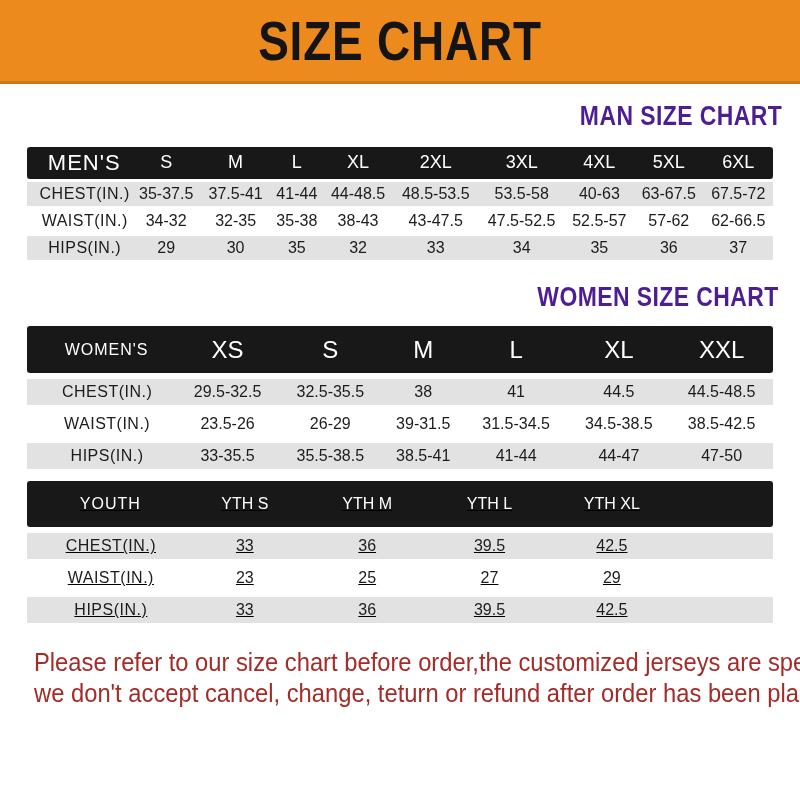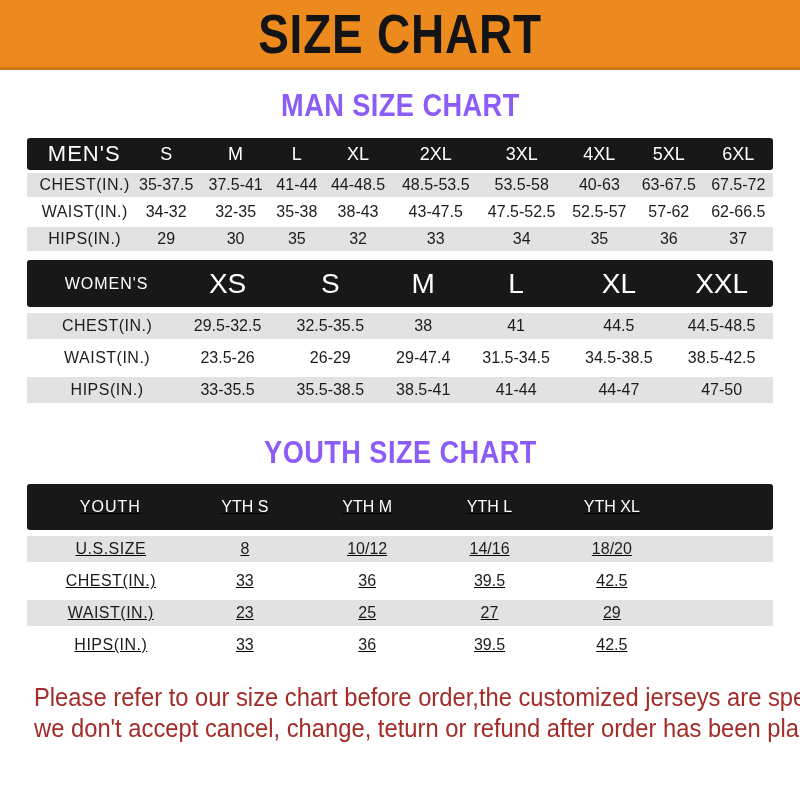--- a/index.html
+++ b/index.html
@@ -3,51 +3,51 @@
 <meta charset="utf-8">
 <style>
   html,body{margin:0;padding:0;}
   body{
     width:800px;height:800px;overflow:hidden;background:#ffffff;
     font-family:"Liberation Sans", sans-serif;
     -webkit-font-smoothing:antialiased;
   }
   
   .banner{
-    height:70px;background:#ec8a1e;
+    height:84px;background:#ec8a1e;
     border-bottom:3px solid #cf7711;box-sizing:border-box;
     display:flex;align-items:center;justify-content:center;
   }
   .banner-title{
     font-size:56px;font-weight:bold;color:#141414;line-height:1;
     letter-spacing:1px;display:inline-block;transform:scaleX(.82);
     white-space:nowrap;
   }
   
   .section-heading{
-    text-align:center;margin:0;color:#8b5cf6;
-    font-size:32px;font-weight:bold;line-height:1.1;
+    text-align:right;margin:0;color:#4c1d95;
+    font-size:27px;font-weight:bold;line-height:1.1;
   }
   .section-heading>span{display:inline-block;transform:scaleX(.85);white-space:nowrap;letter-spacing:0.5px;}
   .sec-men  .section-heading{margin:18px 0 12px;}
   .sec-women .section-heading{margin:20px 0 8px;}
   .sec-youth .section-heading{margin:26px 0 8px;}
   
   table.size-table{
     width:746px;margin:0 auto;
     border-collapse:separate;
   }
   .t-men{border-spacing:0 3px;}
   .t-women,.t-youth{border-spacing:0 6px;}
   table.size-table th{
     background:#181818;color:#ffffff;font-weight:normal;
     text-align:center;vertical-align:middle;
   }
   .t-men th{height:30px;font-size:18px;}
-  .t-women th{height:45px;font-size:28px;}
+  .t-women th{height:45px;font-size:24px;}
   .t-youth th{height:44px;font-size:16px;}
   table.size-table th:first-child{border-radius:3px 0 0 3px;}
   table.size-table th:last-child{border-radius:0 3px 3px 0;}
   th.bar-label{
     text-align:left;font-weight:bold;letter-spacing:1px;padding-left:11px;
   }
   .t-men th.bar-label{font-size:22px;}
   .t-women th.bar-label,.t-youth th.bar-label{font-size:16px;}
   table.size-table td{
     text-align:center;vertical-align:middle;color:#1c1c1c;
@@ -134,20 +134,23 @@
           <td class="size-cell">34</td>
           <td class="size-cell">35</td>
           <td class="size-cell">36</td>
           <td class="size-cell">37</td>
         </tr>
       </tbody>
     </table>
 </section>
 
 <section class="sec-women">
+  <h2 class="section-heading">
+    <span>WOMEN SIZE CHART</span>
+  </h2>
   <table class="size-table t-women">
       <thead>
         <tr>
           <th class="bar-label">WOMEN'S</th>
           <th class="size-col">XS</th>
           <th class="size-col">S</th>
           <th class="size-col">M</th>
           <th class="size-col">L</th>
           <th class="size-col">XL</th>
           <th class="size-col">XXL</th>
@@ -160,42 +163,39 @@
           <td class="size-cell">32.5-35.5</td>
           <td class="size-cell">38</td>
           <td class="size-cell">41</td>
           <td class="size-cell">44.5</td>
           <td class="size-cell">44.5-48.5</td>
         </tr>
         <tr>
           <td class="row-label">WAIST(IN.)</td>
           <td class="size-cell">23.5-26</td>
           <td class="size-cell">26-29</td>
-          <td class="size-cell">29-47.4</td>
+          <td class="size-cell">39-31.5</td>
           <td class="size-cell">31.5-34.5</td>
           <td class="size-cell">34.5-38.5</td>
           <td class="size-cell">38.5-42.5</td>
         </tr>
         <tr>
           <td class="row-label">HIPS(IN.)</td>
           <td class="size-cell">33-35.5</td>
           <td class="size-cell">35.5-38.5</td>
           <td class="size-cell">38.5-41</td>
           <td class="size-cell">41-44</td>
           <td class="size-cell">44-47</td>
           <td class="size-cell">47-50</td>
         </tr>
       </tbody>
     </table>
 </section>
 
 <section class="sec-youth">
-  <h2 class="section-heading">
-    <span>YOUTH SIZE CHART</span>
-  </h2>
   <table class="size-table t-youth">
       <colgroup>
         <col class="c-label">
         <col class="c-data">
         <col class="c-data">
         <col class="c-data">
         <col class="c-data">
         <col class="c-filler">
       </colgroup>
       <thead>
@@ -203,28 +203,20 @@
           <th class="bar-label">YOUTH</th>
           <th class="size-col">YTH S</th>
           <th class="size-col">YTH M</th>
           <th class="size-col">YTH L</th>
           <th class="size-col">YTH XL</th>
           <th class="filler"></th>
         </tr>
       </thead>
       <tbody>
         <tr>
-          <td class="row-label">U.S.SIZE</td>
-          <td class="size-cell">8</td>
-          <td class="size-cell">10/12</td>
-          <td class="size-cell">14/16</td>
-          <td class="size-cell">18/20</td>
-          <td class="filler"></td>
-        </tr>
-        <tr>
           <td class="row-label">CHEST(IN.)</td>
           <td class="size-cell">33</td>
           <td class="size-cell">36</td>
           <td class="size-cell">39.5</td>
           <td class="size-cell">42.5</td>
           <td class="filler"></td>
         </tr>
         <tr>
           <td class="row-label">WAIST(IN.)</td>
           <td class="size-cell">23</td>

